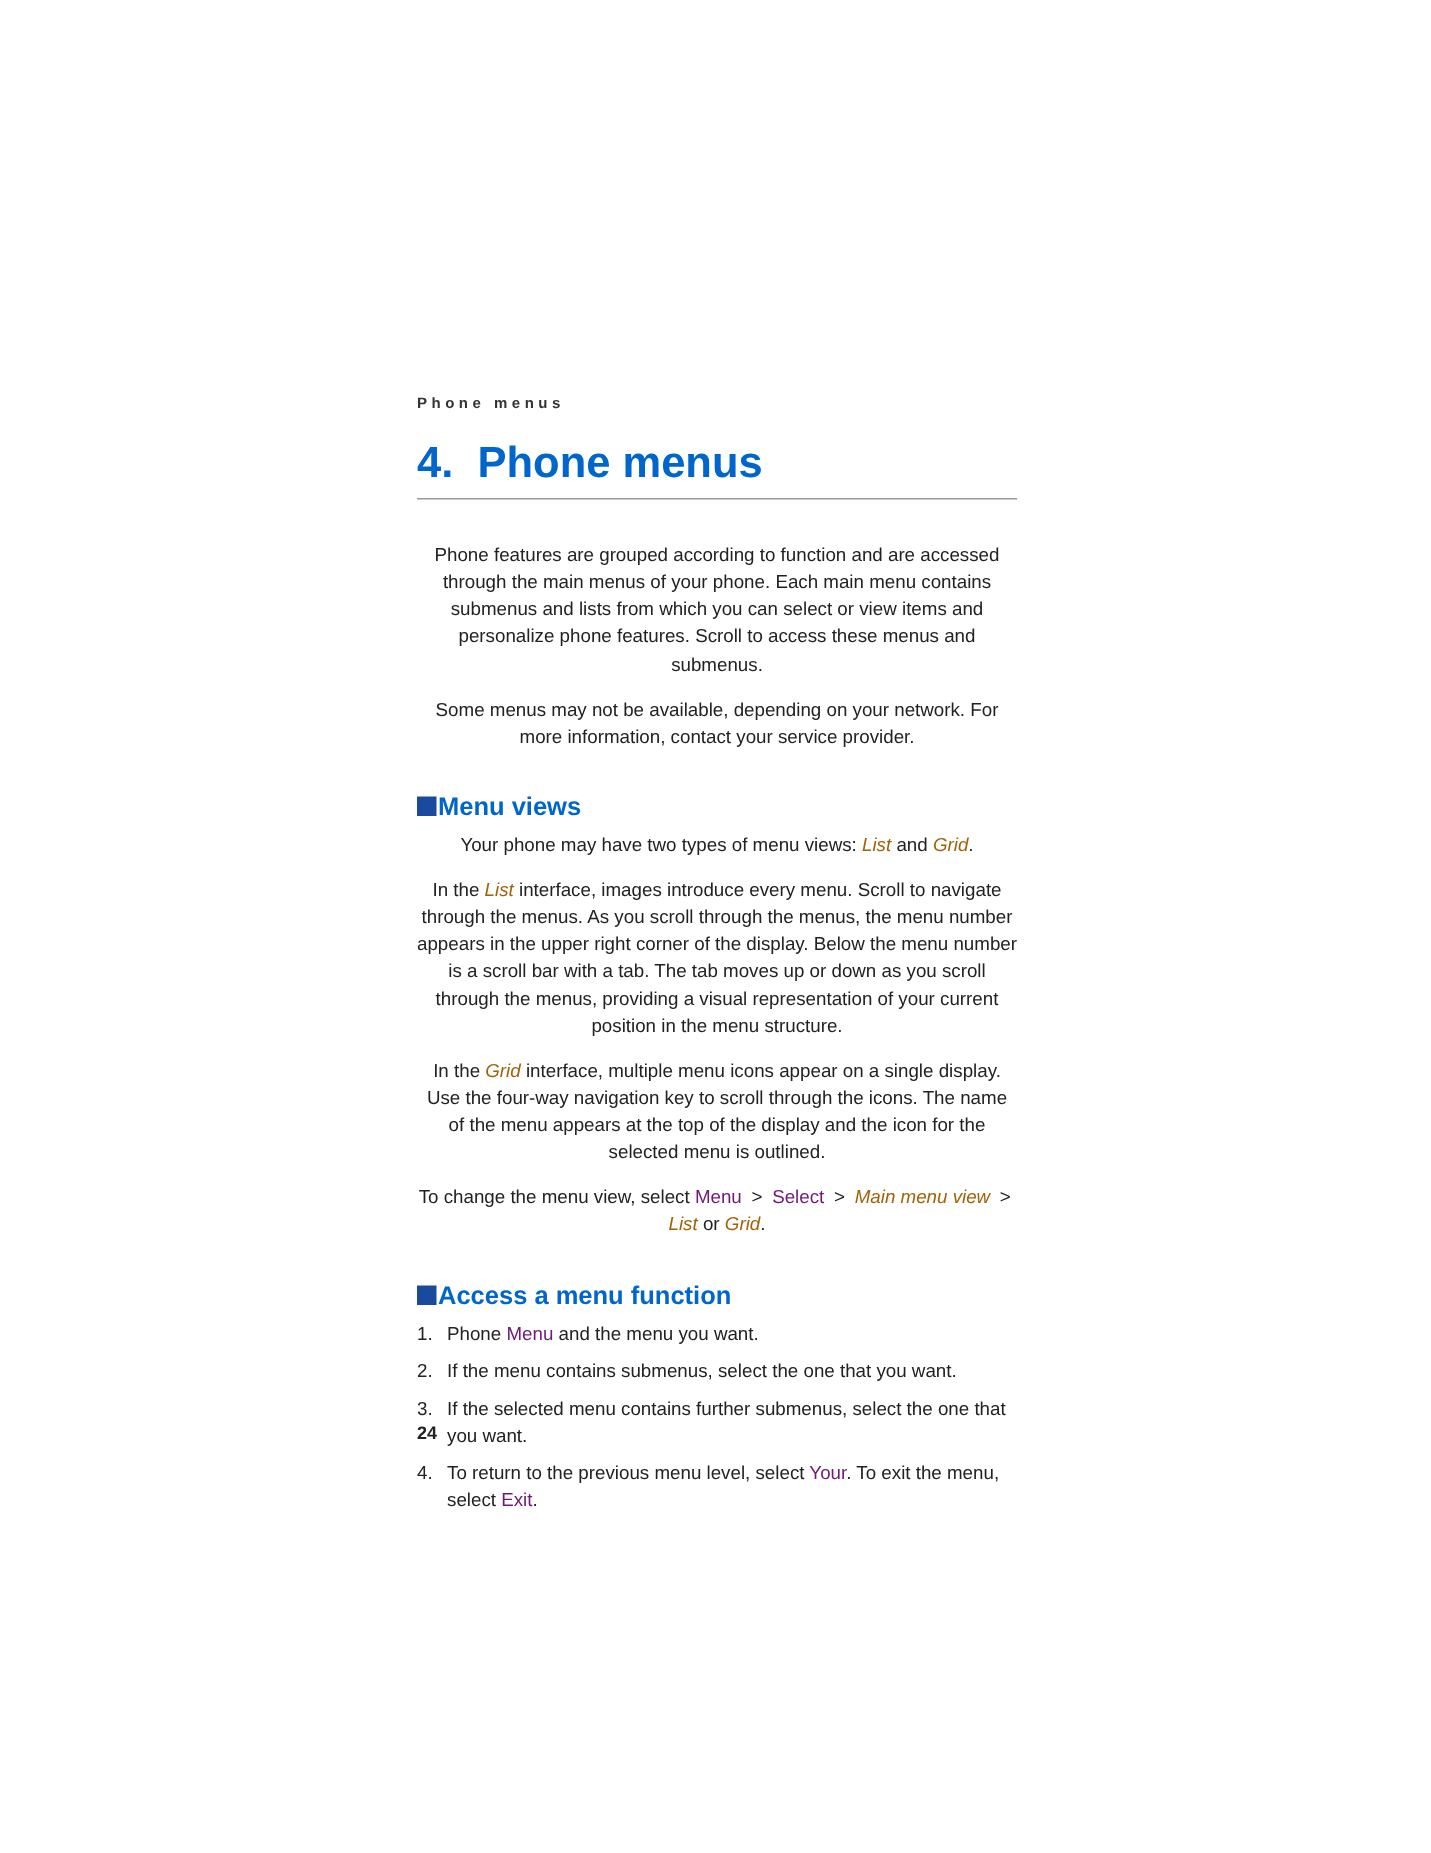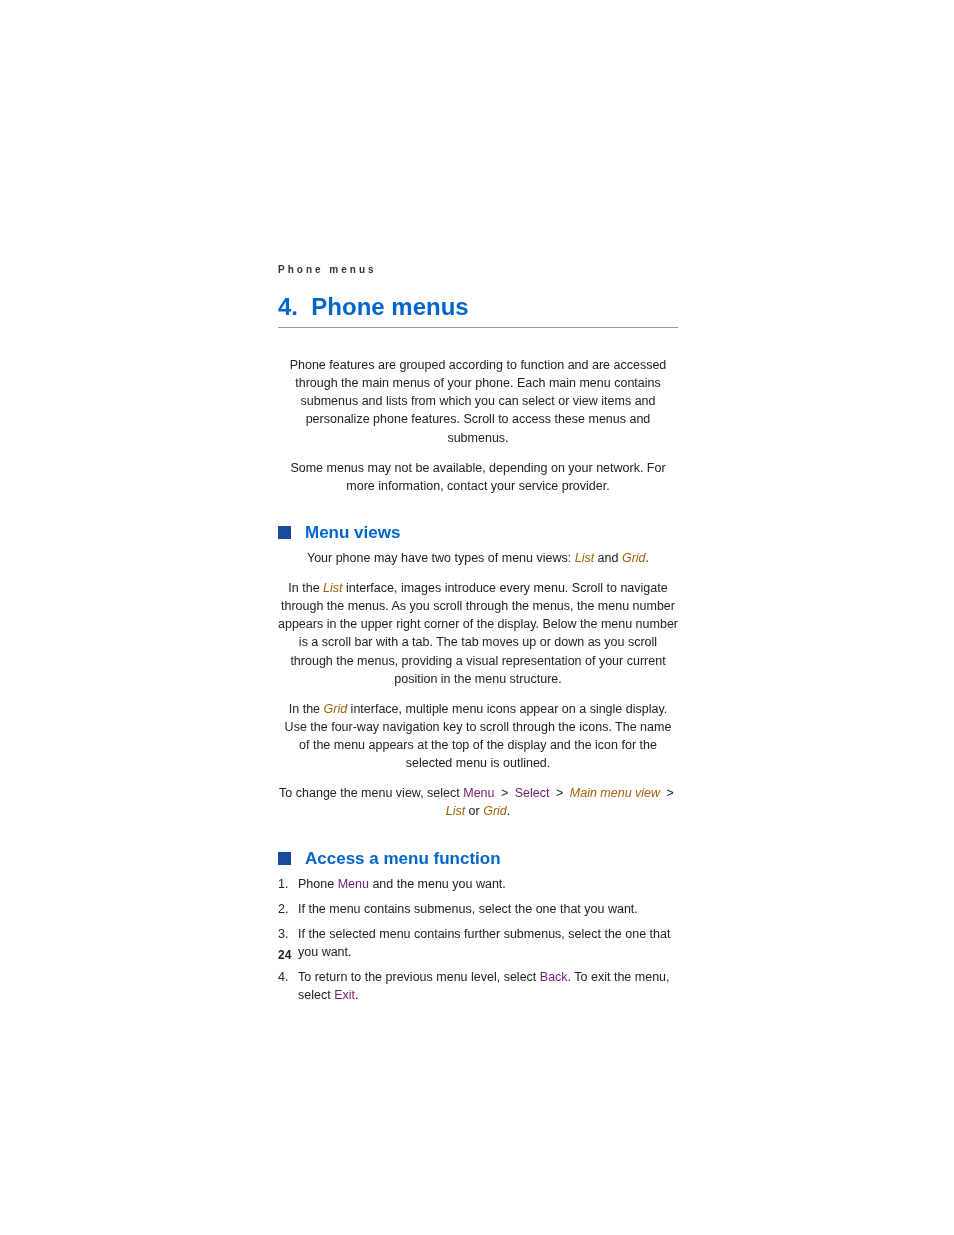--- a/index.html
+++ b/index.html
@@ -11,38 +11,38 @@
     width: 400px;
   }
   .running-head {
     font-size: 10px;
     font-weight: bold;
     letter-spacing: 3px;
     color: #333;
     margin-bottom: 18px;
   }
   .chapter-title {
-    font-size: 24px;
+    font-size: 29px;
     font-weight: bold;
     color: #0066cc;
     border-bottom: 1px solid #999;
     padding-bottom: 6px;
     margin-bottom: 28px;
   }
   .para {
     font-size: 12.5px;
     line-height: 1.45;
     color: #222;
     margin-bottom: 12px;
     text-align: center;
   }
   .section-head {
     display: flex;
     align-items: center;
-    gap: 14px;
+    gap: 1px;
     margin-top: 28px;
     margin-bottom: 6px;
   }
   .section-head .square {
     width: 13px;
     height: 13px;
     background: #1a4a9e;
     flex-shrink: 0;
   }
   .section-head .title {
@@ -122,19 +122,19 @@
     <div class="title">Access a menu function</div>
   </div>
 
   <ol class="ol">
     <li>
       <span>Phone </span><span class="link">Menu</span><span> and the menu you want.</span>
     </li>
     <li>If the menu contains submenus, select the one that you want.</li>
     <li>If the selected menu contains further submenus, select the one that you want.</li>
     <li>
-      <span>To return to the previous menu level, select </span><span class="link">Back</span><span>. To exit the menu, select </span><span class="link">Exit</span><span>.</span>
+      <span>To return to the previous menu level, select </span><span class="link">Your</span><span>. To exit the menu, select </span><span class="link">Exit</span><span>.</span>
     </li>
   </ol>
 
 </div>
 
 <div class="page-number">24</div>
 
 </body></html>

